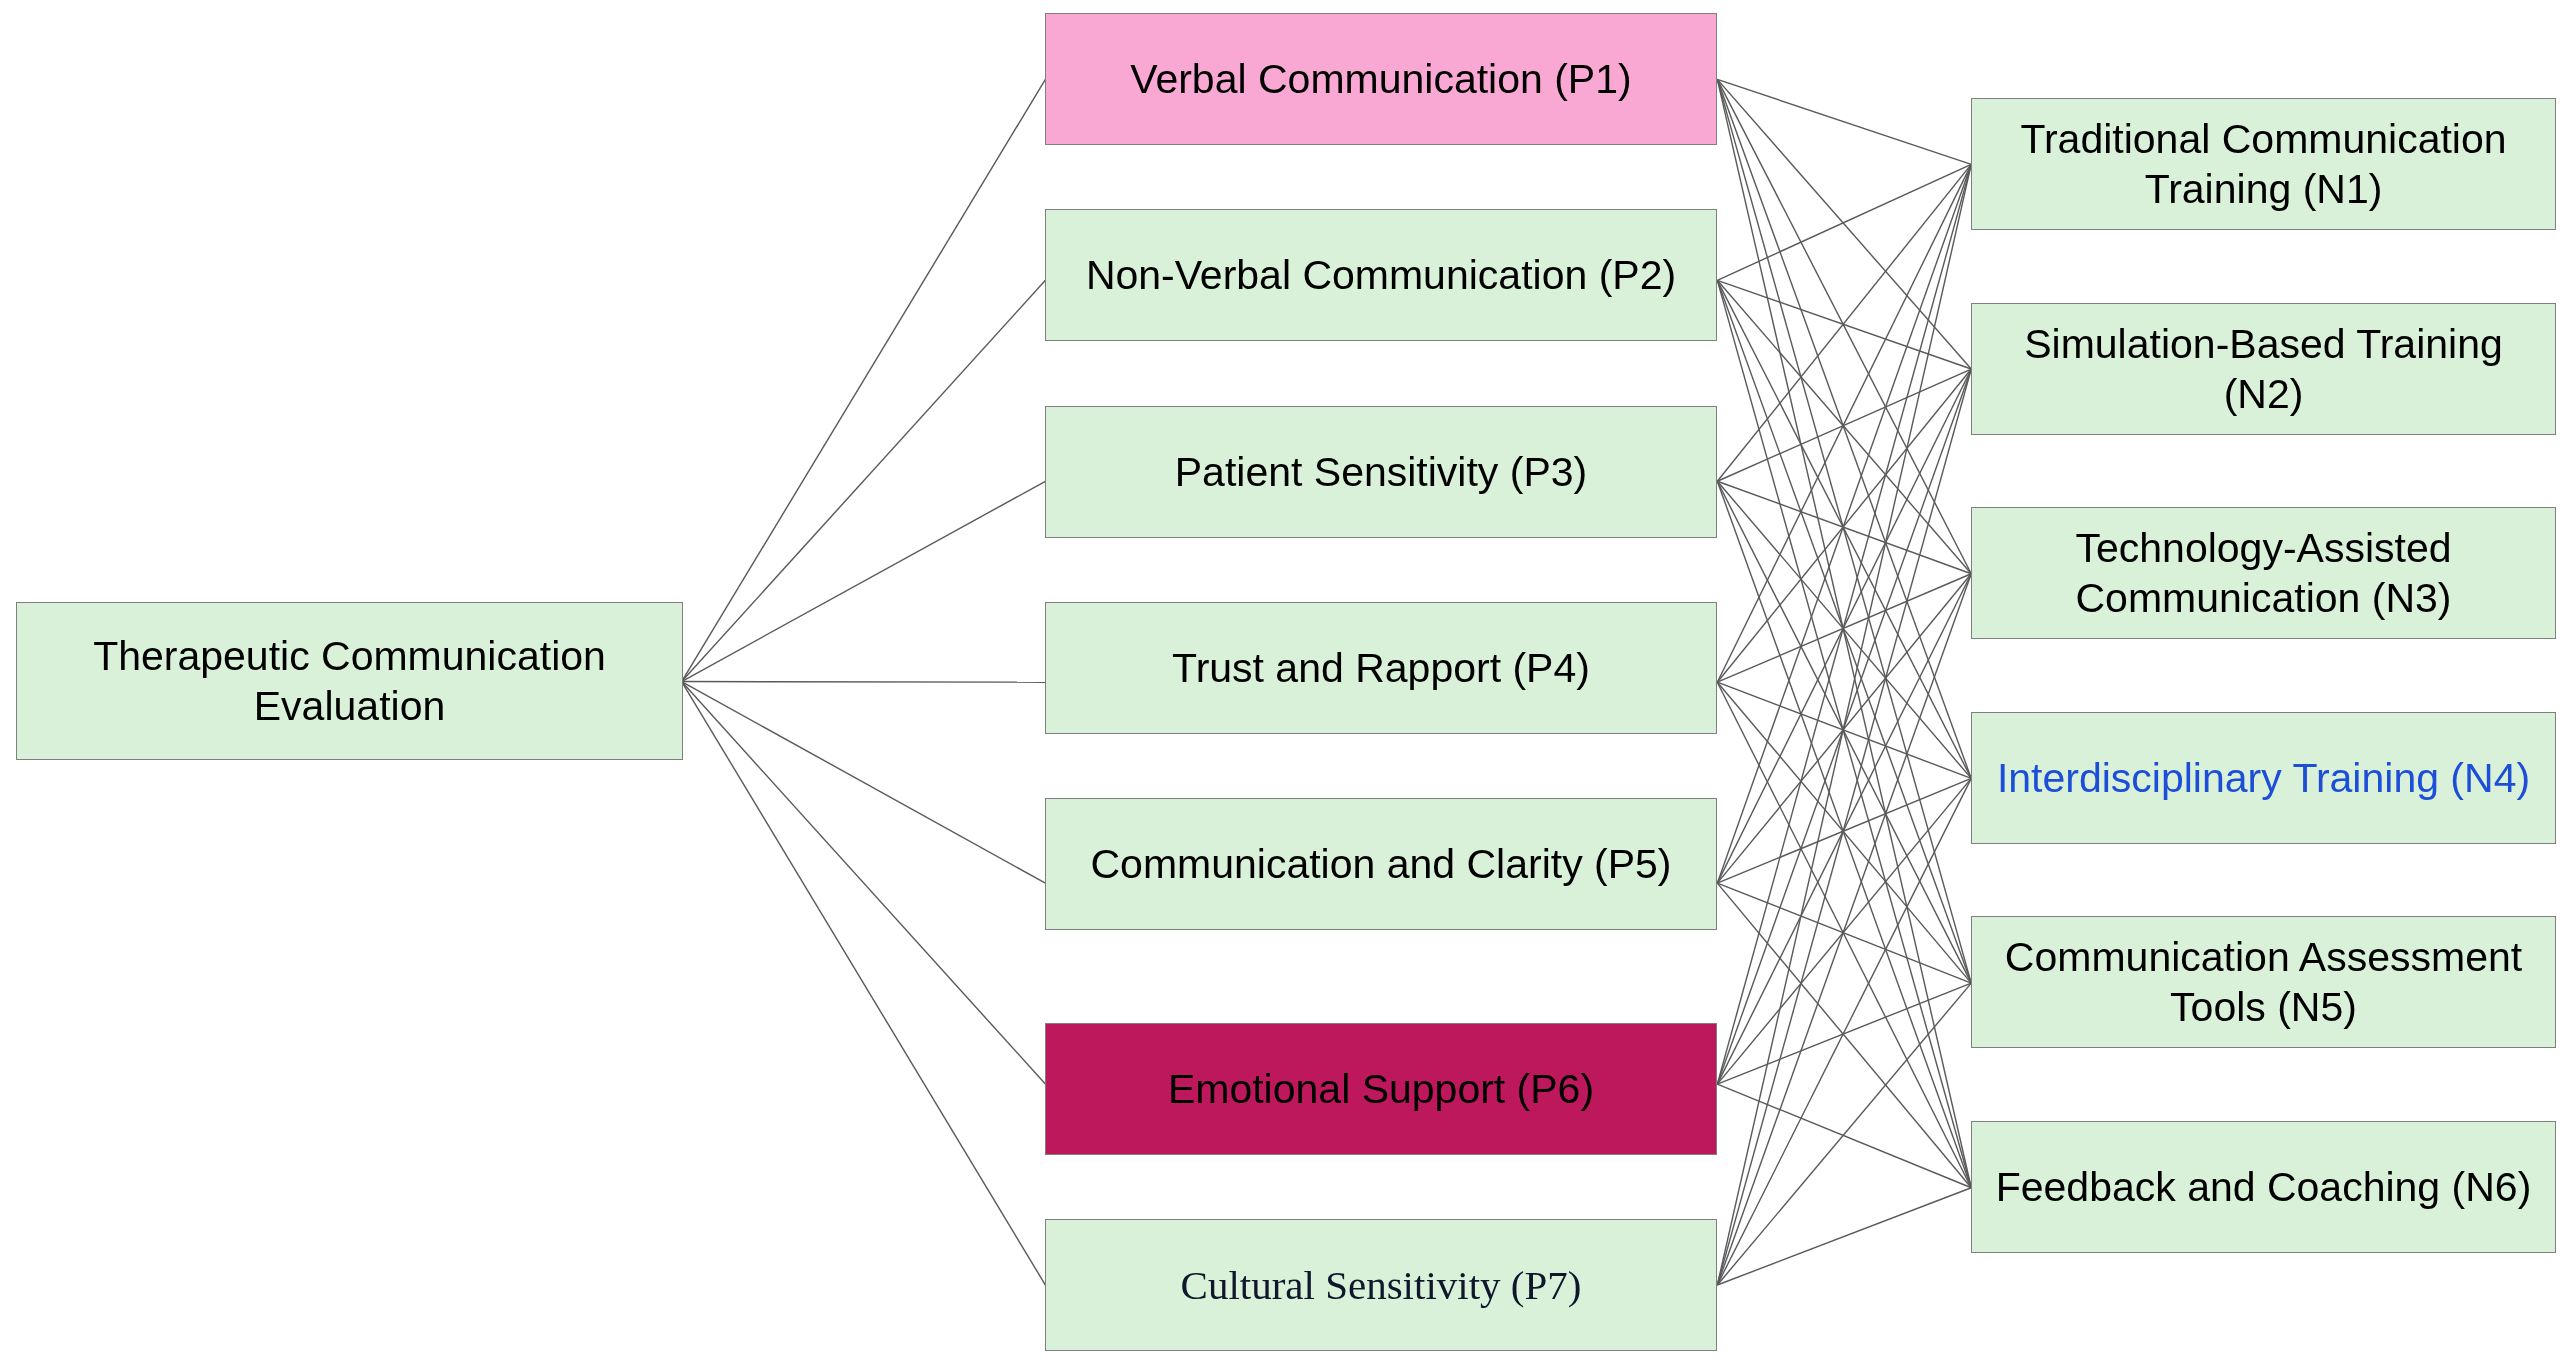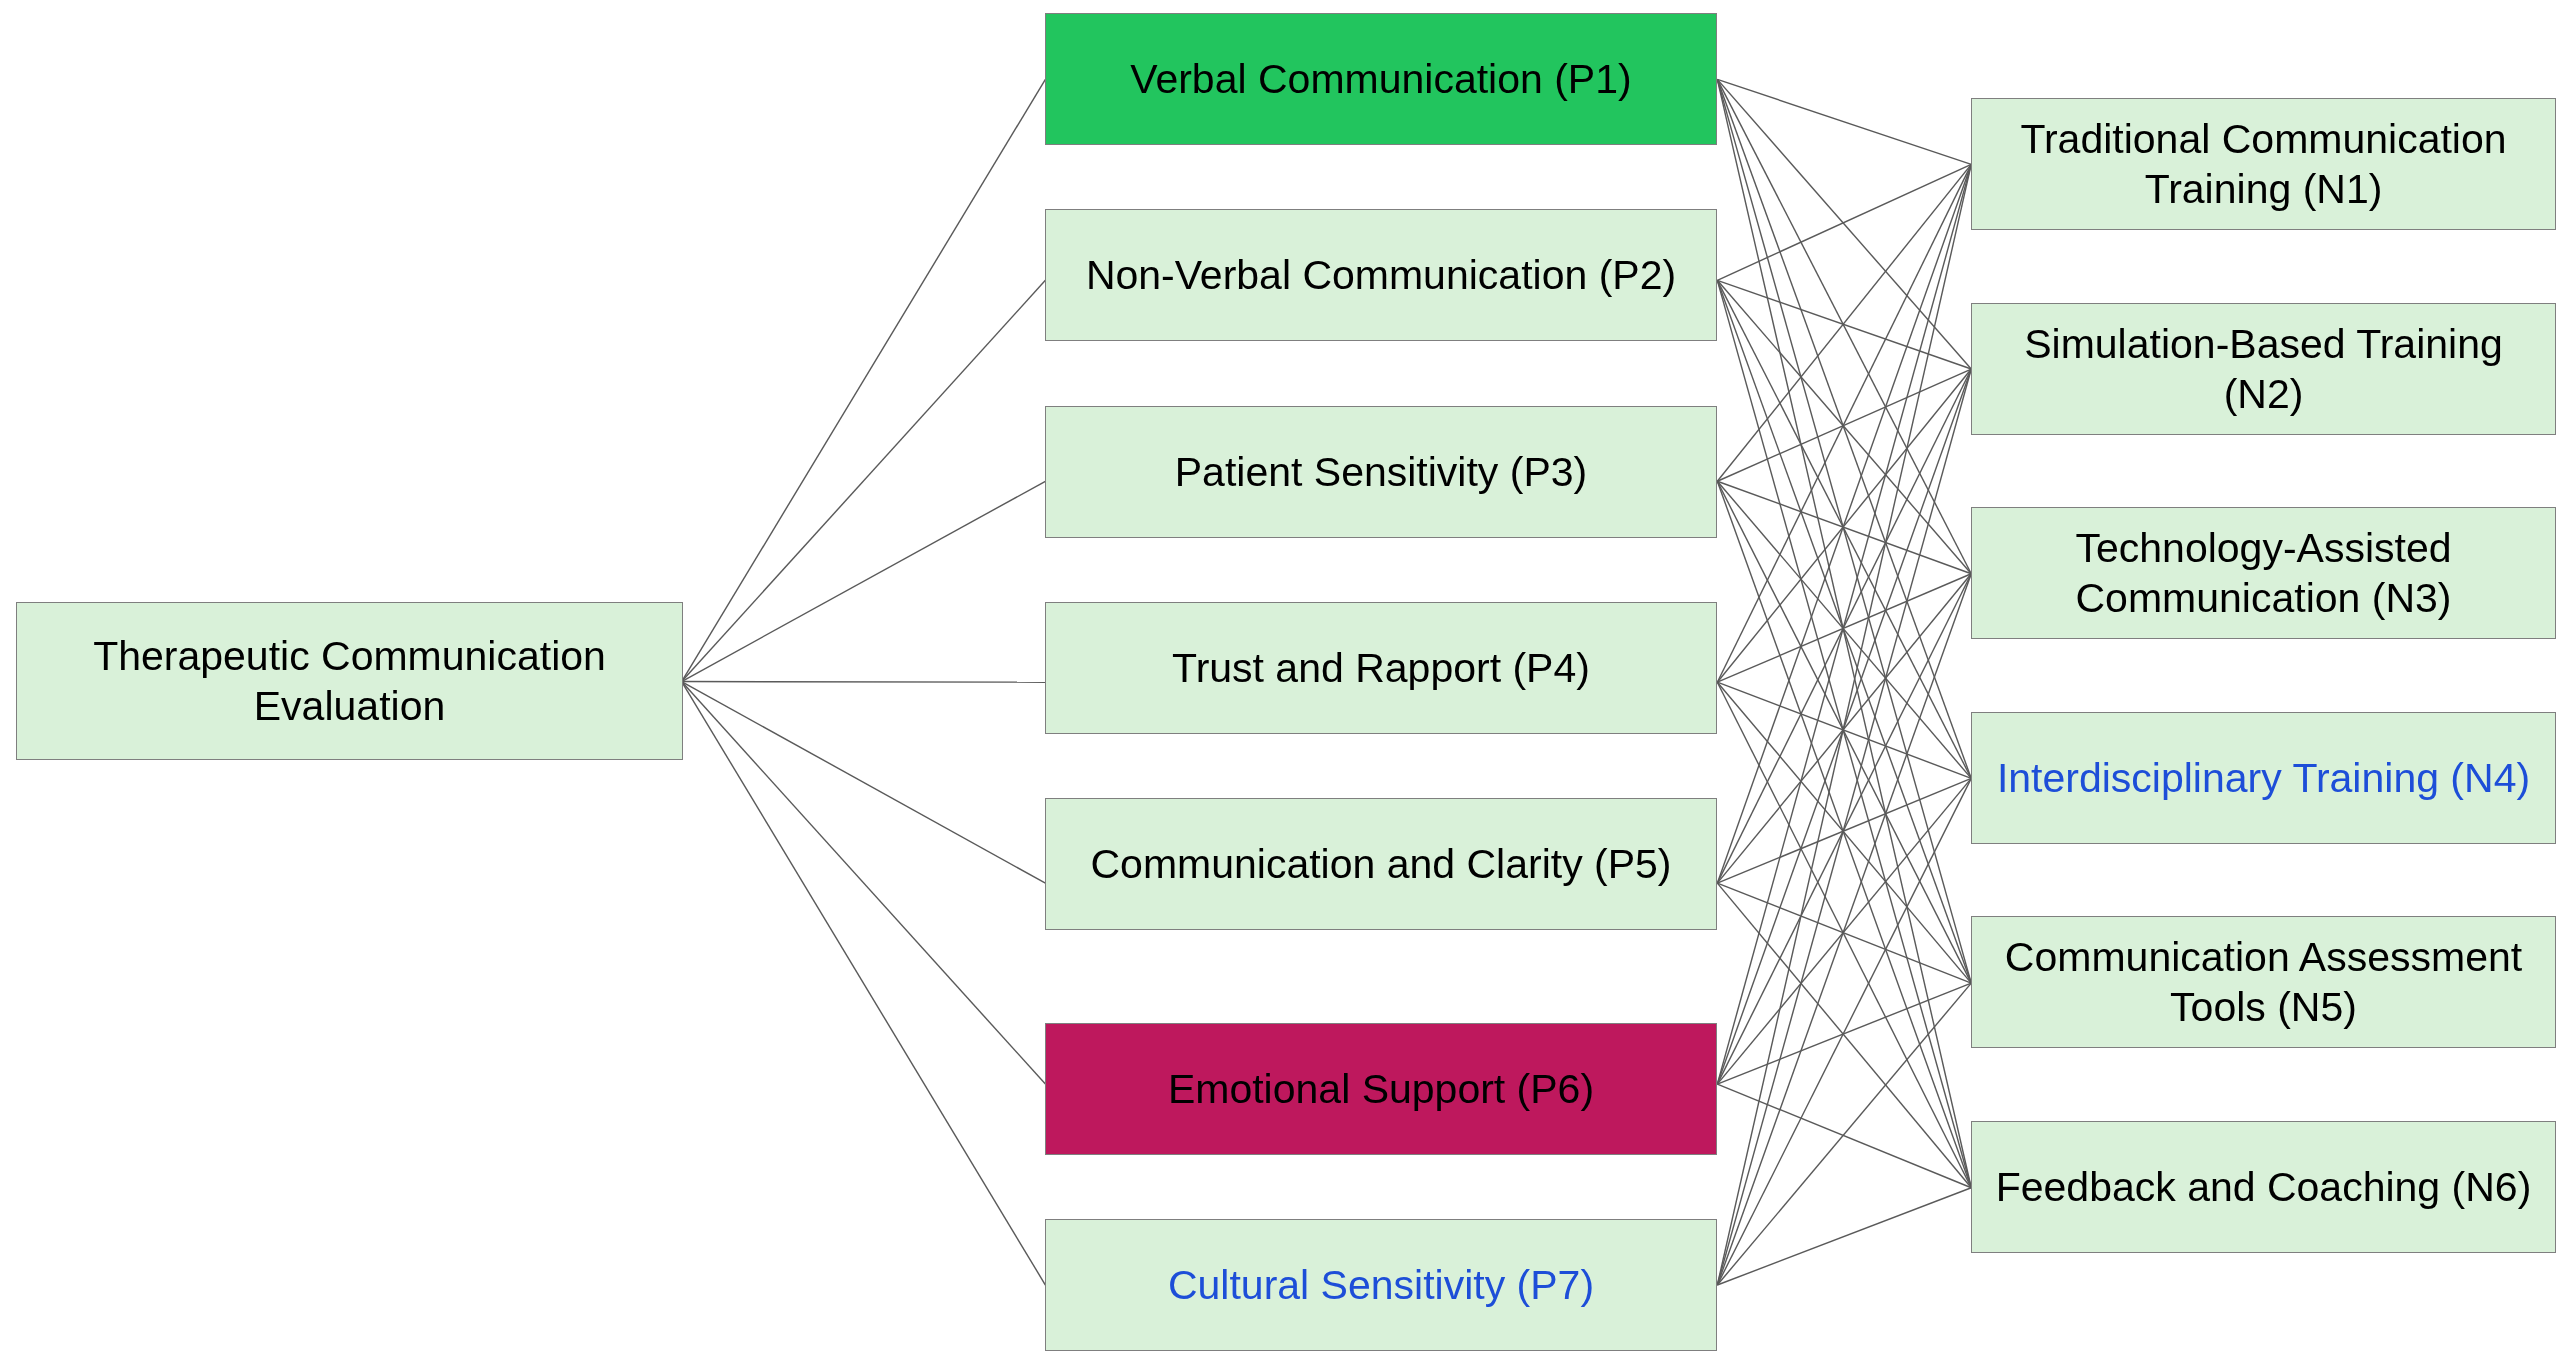--- a/index.html
+++ b/index.html
@@ -104,39 +104,39 @@
       <line x1="2658" y1="1988.5" x2="3051" y2="1204.390625" stroke="#5a5a5a" stroke-width="2.2"></line>
       <line x1="2658" y1="1988.5" x2="3051" y2="1521.1875" stroke="#5a5a5a" stroke-width="2.2"></line>
       <line x1="2658" y1="1988.5" x2="3051" y2="1837.984375" stroke="#5a5a5a" stroke-width="2.2"></line>
     </svg>
   <div class="col col-root" id="col-root">
       <div class="node" style="background: rgb(217, 241, 217); border: 1.9px solid rgb(127, 127, 127); color: rgb(0, 0, 0);">
         <span>Therapeutic Communication Evaluation</span>
       </div>
     </div>
   <div class="col col-mid" id="col-perceptions">
-      <div class="node" style="background: #22c55e; border: 1.9px solid rgb(127, 127, 127); color: rgb(0, 0, 0); align-items: center;">
+      <div class="node" style="background: #f9a8d4; border: 1.9px solid rgb(127, 127, 127); color: rgb(0, 0, 0); align-items: center;">
         <span>Verbal Communication (P1)</span>
       </div>
       <div class="node" style="background: rgb(217, 241, 217); border: 1.9px solid rgb(127, 127, 127); color: rgb(0, 0, 0);">
         <span>Non-Verbal Communication (P2)</span>
       </div>
       <div class="node" style="background: rgb(217, 241, 217); border: 1.9px solid rgb(127, 127, 127); color: rgb(0, 0, 0);">
         <span>Patient Sensitivity (P3)</span>
       </div>
       <div class="node" style="background: rgb(217, 241, 217); border: 1.9px solid rgb(127, 127, 127); color: rgb(0, 0, 0);">
         <span>Trust and Rapport (P4)</span>
       </div>
       <div class="node" style="background: rgb(217, 241, 217); border: 1.9px solid rgb(127, 127, 127); color: rgb(0, 0, 0);">
         <span>Communication and Clarity (P5)</span>
       </div>
       <div class="node" style="background: #be185d; border: 1.9px solid rgb(127, 127, 127); color: rgb(0, 0, 0); margin-top: 28px;">
         <span>Emotional Support (P6)</span>
       </div>
-      <div class="node" style="background: rgb(217, 241, 217); border: 1.9px solid rgb(127, 127, 127); color: #1d4ed8;">
+      <div class="node" style="background: rgb(217, 241, 217); border: 1.9px solid rgb(127, 127, 127); color: #0f172a; font-family: Liberation Serif, serif;">
         <span>Cultural Sensitivity (P7)</span>
       </div>
     </div>
   <div class="col col-right" id="col-interventions">
       <div class="node" style="background: rgb(217, 241, 217); border: 1.9px solid rgb(127, 127, 127); color: rgb(0, 0, 0);">
         <span>Traditional Communication Training (N1)</span>
       </div>
       <div class="node" style="background: rgb(217, 241, 217); border: 1.9px solid rgb(127, 127, 127); color: rgb(0, 0, 0);">
         <span>Simulation-Based Training (N2)</span>
       </div>

